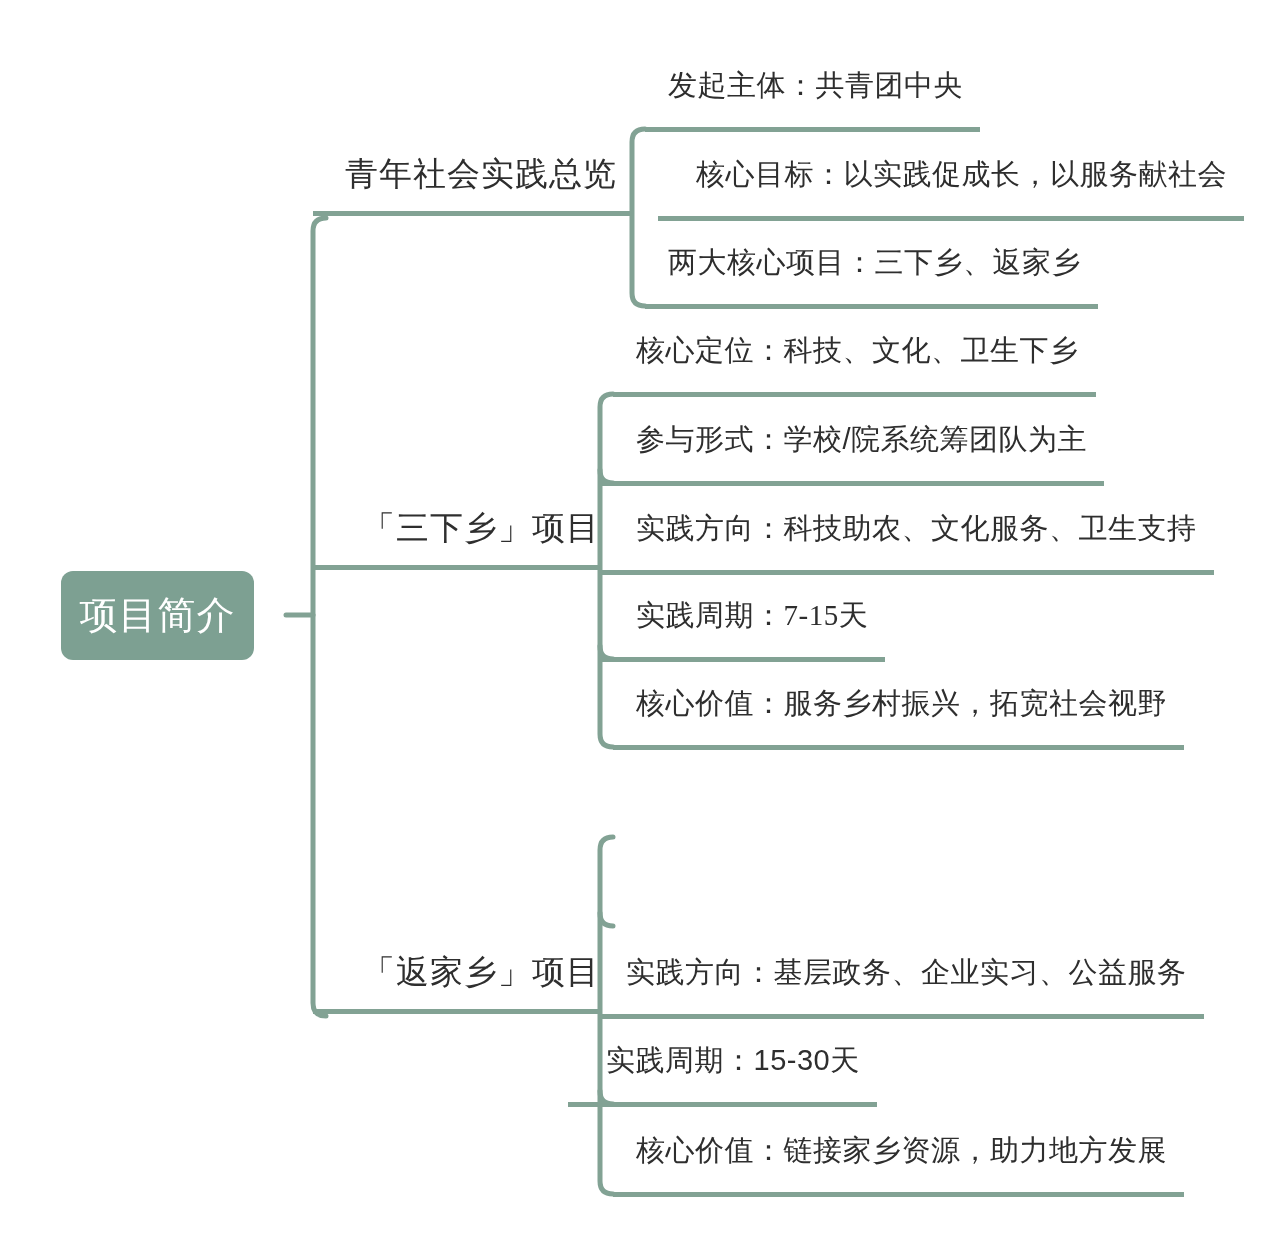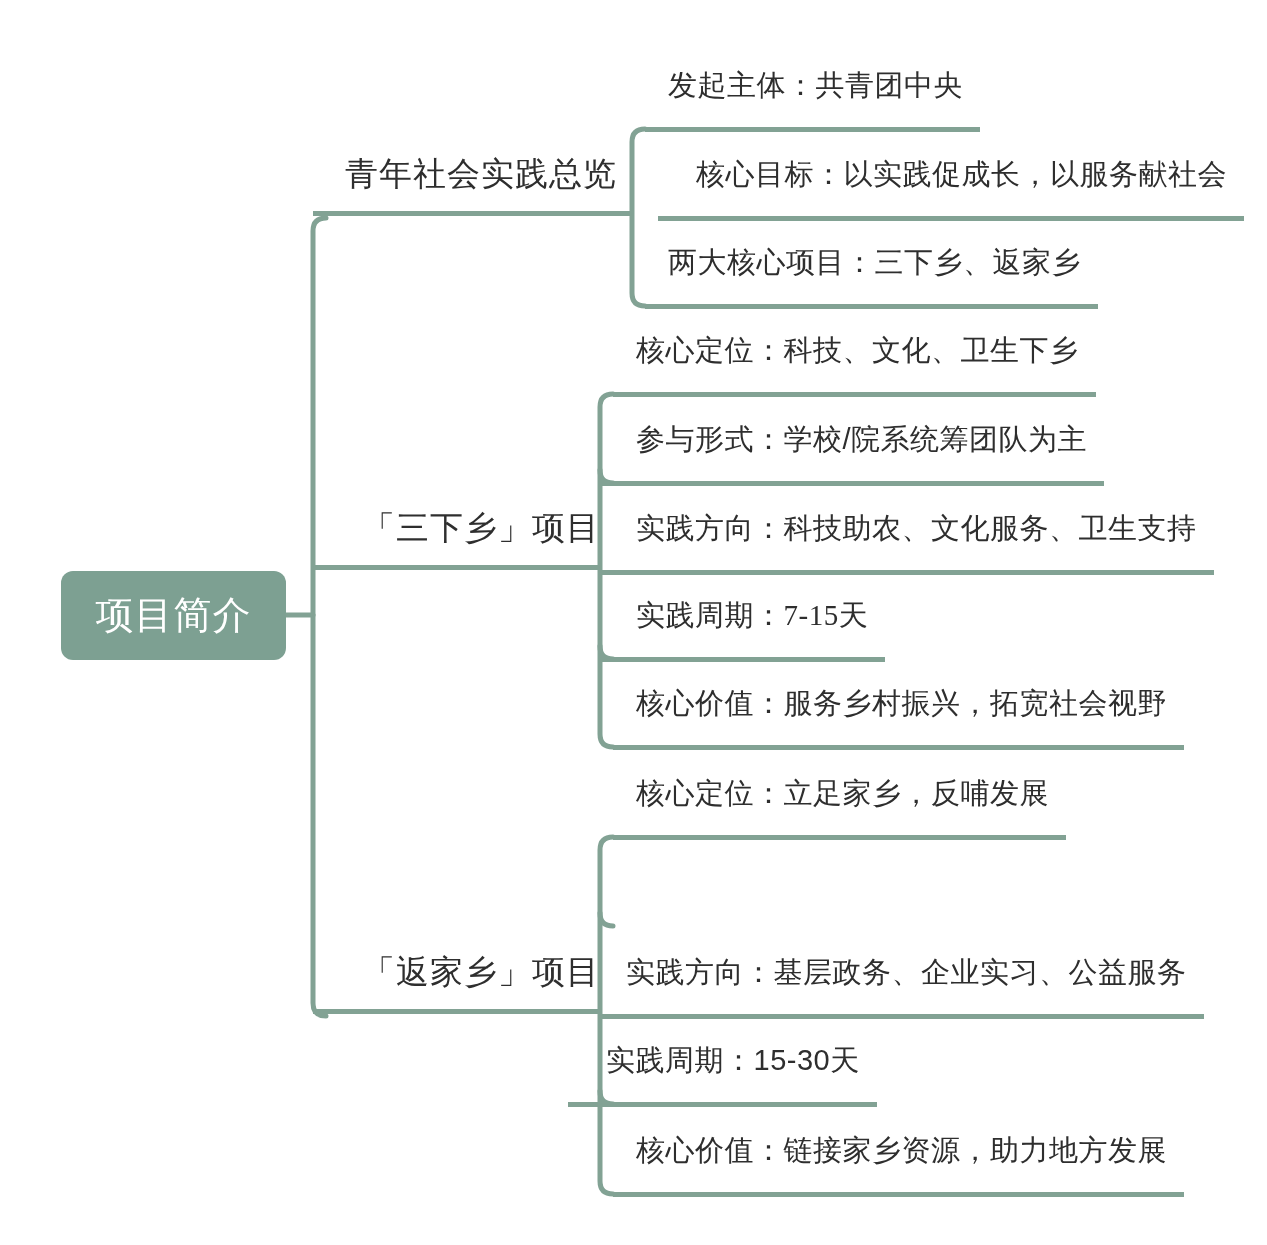--- a/index.html
+++ b/index.html
@@ -25,21 +25,21 @@
   .leaf{padding:0 17px 0 38px;}
   .leaf.elbow{padding:0 17px 0 23px;}
   .branch-label{
     box-sizing:border-box;
     font-size:33px;
     letter-spacing:1px;
   }
   .root-node{
     position:absolute;
     left:61px;top:571px;
-    width:225px;height:89px;
+    width:193px;height:89px;
     background:#7da092;
     border-radius:12px;
     color:#ffffff;
     font-size:38px;
     letter-spacing:1px;
     display:flex;
     align-items:center;
     justify-content:center;
     z-index:2;
   }
@@ -95,18 +95,17 @@
   <div class="node leaf elbow b1-c2">两大核心项目：三下乡、返家乡</div>
 
   <div class="node leaf elbow b2-c0">核心定位：科技、文化、卫生下乡</div>
   <div class="node branch-label b2-label">「三下乡」项目</div>
   <div class="node leaf b2-c1">参与形式：学校/院系统筹团队为主</div>
   <div class="node leaf b2-c2">实践方向：科技助农、文化服务、卫生支持</div>
   <div class="node leaf b2-c3">实践周期：7-15天</div>
   <div class="node leaf elbow b2-c4">核心价值：服务乡村振兴，拓宽社会视野</div>
 
   <div class="node branch-label b3-label">「返家乡」项目</div>
-  <div class="node leaf elbow b3-c0">核心定位：立足家乡，反哺发展</div>
   <div class="node leaf b3-c2">实践方向：基层政务、企业实习、公益服务</div>
   <div class="node leaf b3-c3">实践周期：15-30天</div>
   <div class="node leaf elbow b3-c4">核心价值：链接家乡资源，助力地方发展</div>
 
 </div>
 
 </body></html>

